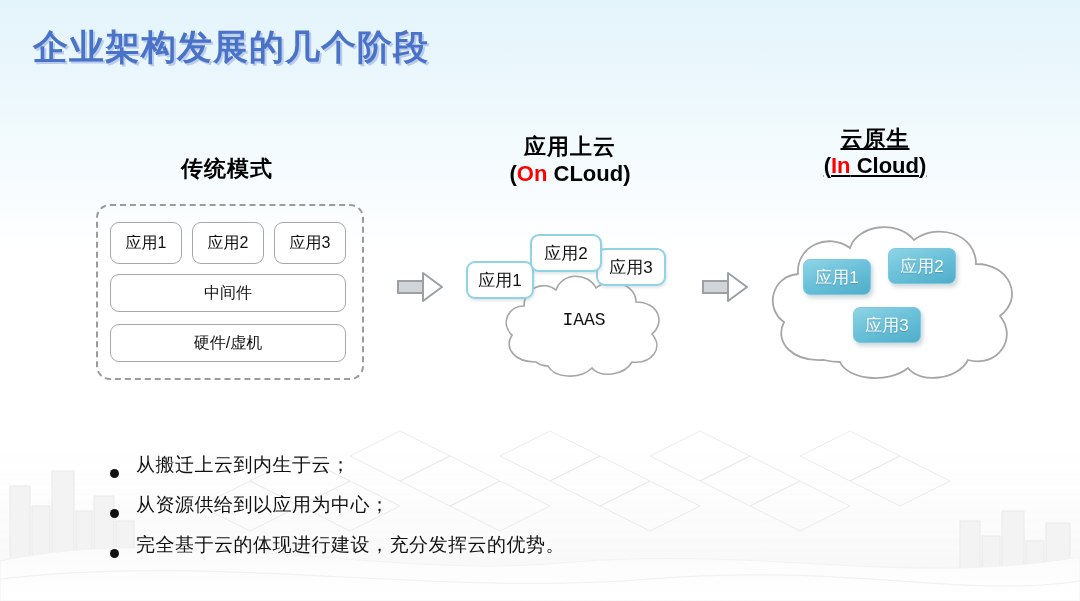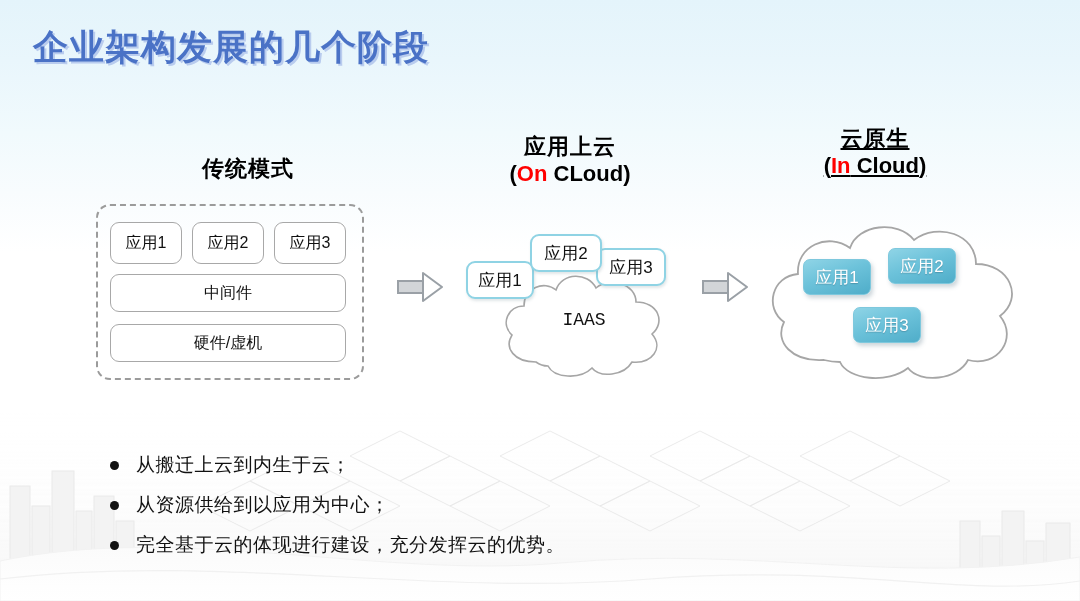--- a/index.html
+++ b/index.html
@@ -31,21 +31,21 @@
     text-shadow:2px 2px 0 #b9ccee;
     white-space:nowrap;
   }
 
   
   .sec-head{position:absolute;text-align:center;color:#000;font-weight:bold;white-space:nowrap;}
   .sec-head .l1{font-size:22px;line-height:27px;letter-spacing:1px;}
   .sec-head .l2{font-size:22px;line-height:28px;letter-spacing:0px;}
   .red{color:#ff0000;}
 
-  #head1{left:128px;top:155px;width:240px;}
+  #head1{left:107px;top:155px;width:240px;}
   #head2{left:450px;top:133px;width:240px;}
   #head3{left:755px;top:125px;width:240px;text-decoration:underline;}
 
   
   #trad-box{
     position:absolute;left:96px;top:204px;width:268px;height:176px;
     border:2px dashed #9b9b9b;border-radius:14px;
     box-sizing:border-box;background:transparent;
   }
   .trad-row{position:absolute;display:flex;gap:10px;}
@@ -90,21 +90,21 @@
     border:1px solid #7ec8dd;
     box-shadow:2px 3px 4px rgba(90,120,135,.30);
     text-shadow:0 1px 1px rgba(50,90,105,.35);
   }
   #a3-1{left:803px;top:259px;width:68px;height:36px;}
   #a3-2{left:888px;top:248px;width:68px;height:36px;}
   #a3-3{left:853px;top:307px;width:68px;height:36px;}
 
   
   #bullets{position:absolute;left:110px;top:452px;width:700px;}
-  .bullet{display:flex;align-items:flex-start;margin-bottom:14px;}
+  .bullet{display:flex;align-items:flex-end;margin-bottom:14px;}
   .dot{
     width:9px;height:9px;border-radius:50%;background:#111;
     margin-top:9px;margin-right:17px;flex:0 0 auto;
   }
   .btxt{font-size:19px;color:#111;line-height:26px;letter-spacing:.5px;}
 </style>
 </head>
 <body>
 
 <div id="slide">

